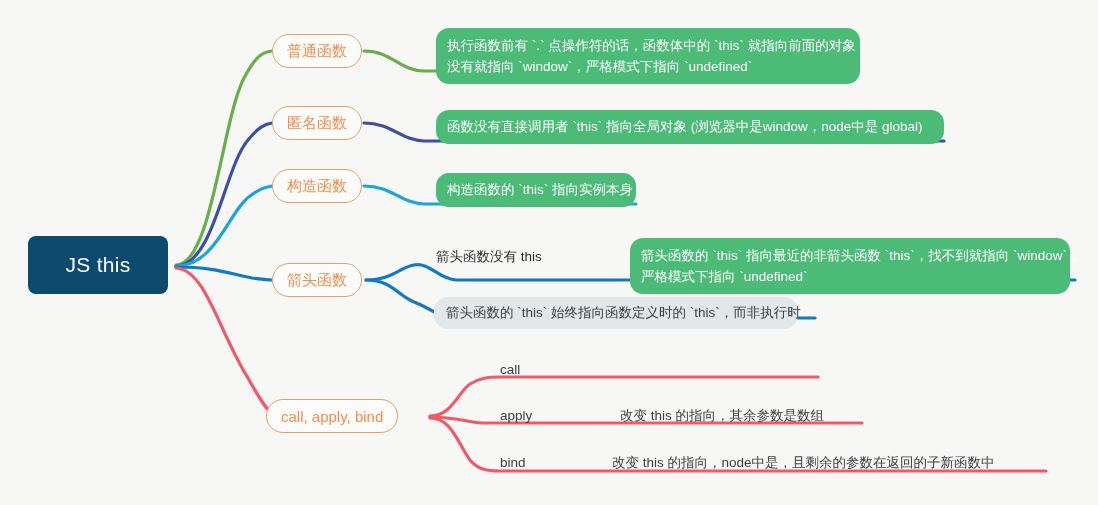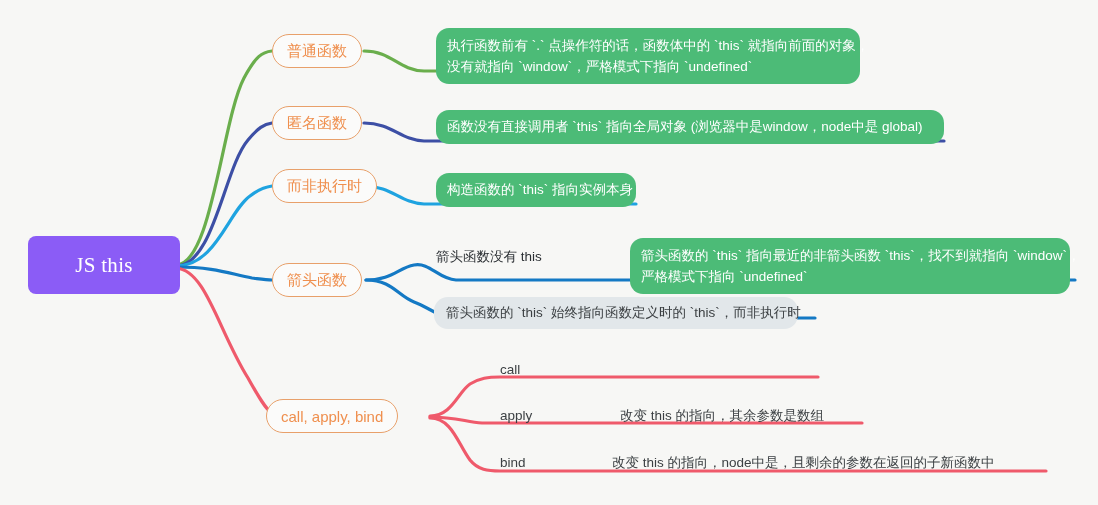--- a/index.html
+++ b/index.html
@@ -24,31 +24,30 @@
     pointer-events: none;
   }
   .node {
     position: absolute;
     box-sizing: border-box;
   }
   
   .root-node {
     left: 28px;
     top: 236px;
-    width: 152px;
+    width: 140px;
     height: 58px;
-    background: #8b5cf6;
+    background: #0c4a6e;
     border-radius: 8px;
     display: flex;
     align-items: center;
     justify-content: center;
     color: #ffffff;
     font-size: 21px;
     letter-spacing: 0.3px;
-    font-family: Liberation Serif, serif;
   }
   
   .pill {
     position: absolute;
     box-sizing: border-box;
     border: 1.6px solid #e8a06a;
     border-radius: 20px;
     background: #fbfbfa;
     color: #ef8f4e;
     font-size: 15px;
@@ -132,21 +131,21 @@
   <div class="green-box two-line" style="left:436px; top:28px; width:424px;">
     <div>执行函数前有 `.` 点操作符的话，函数体中的 `this` 就指向前面的对象，</div>
     <div>没有就指向 `window`，严格模式下指向 `undefined`</div>
   </div>
 
   <div class="pill" style="left:272px; top:106px;">匿名函数</div>
   <div class="green-box" style="left:436px; top:110px; width:508px;">
     <div>函数没有直接调用者 `this` 指向全局对象 (浏览器中是window，node中是 global)</div>
   </div>
 
-  <div class="pill" style="left:272px; top:169px;">而非执行时</div>
+  <div class="pill" style="left:272px; top:169px;">构造函数</div>
   <div class="green-box" style="left:436px; top:173px; width:200px;">
     <div>构造函数的 `this` 指向实例本身</div>
   </div>
 
   <div class="pill" style="left:272px; top:263px;">箭头函数</div>
   <div class="plain small-title" style="left:436px; top:247px;">箭头函数没有 this</div>
   <div class="green-box two-line" style="left:630px; top:238px; width:440px;">
     <div>箭头函数的 `this` 指向最近的非箭头函数 `this`，找不到就指向 `window`，</div>
     <div>严格模式下指向 `undefined`</div>
   </div>

